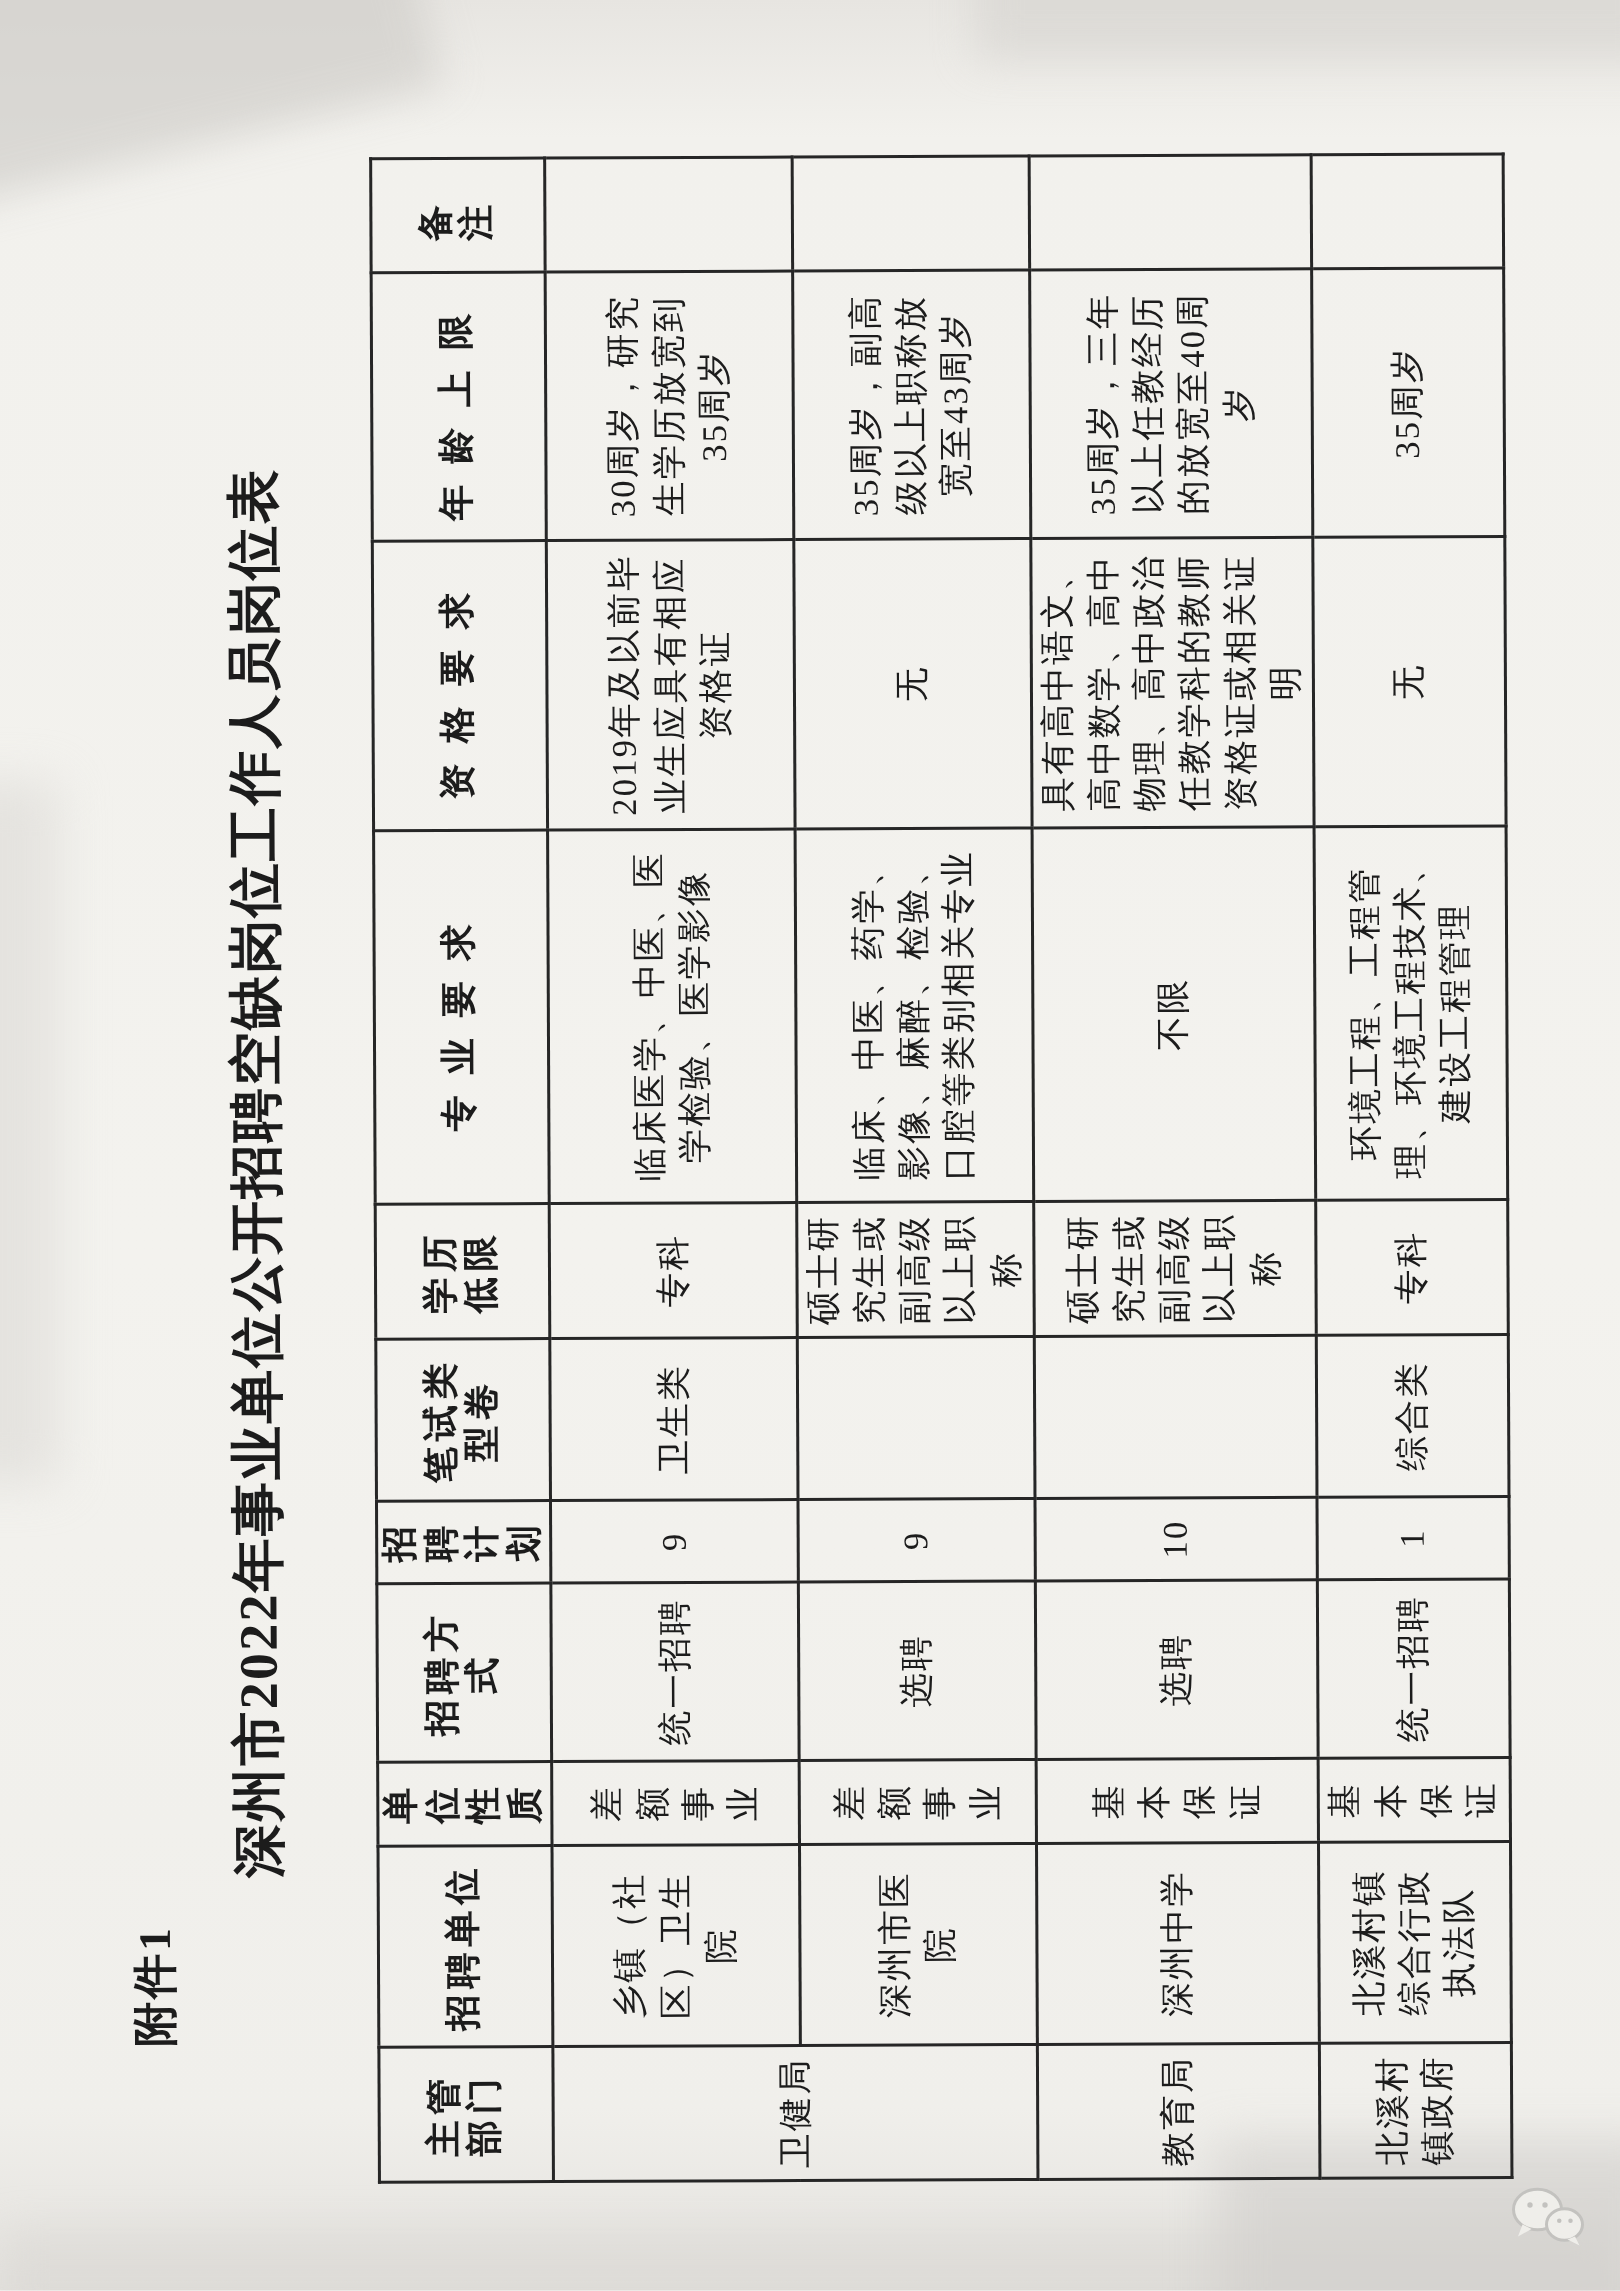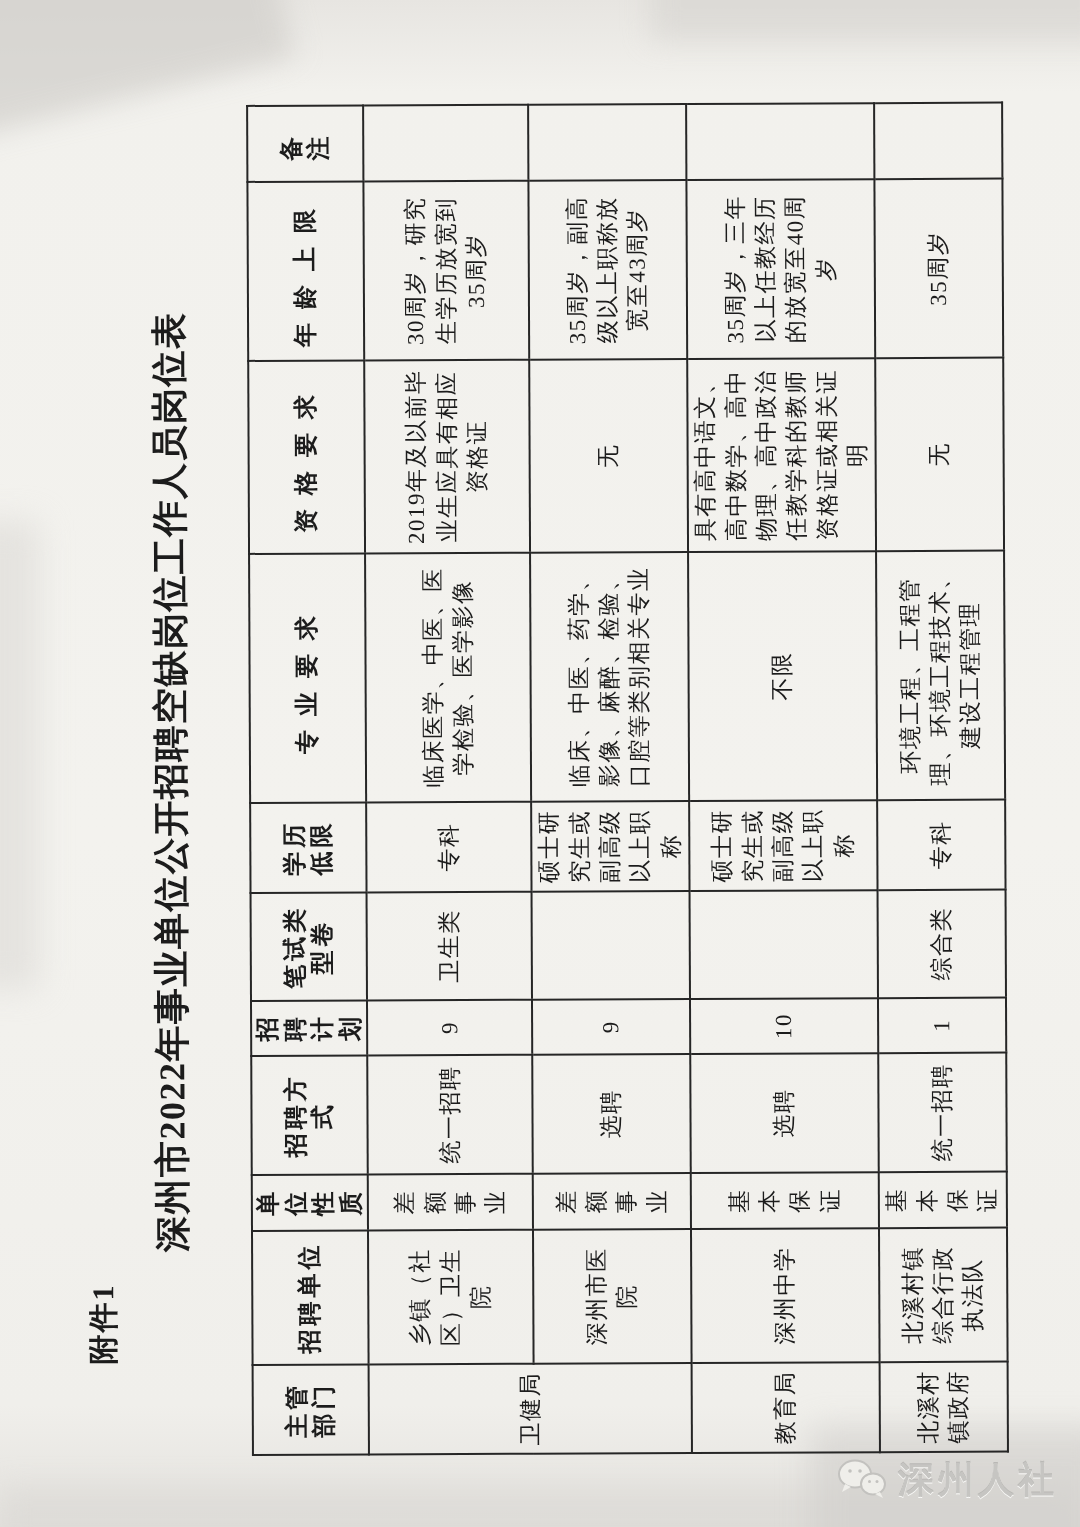--- a/index.html
+++ b/index.html
@@ -159,14 +159,13 @@
         <path d="M9 27 L6 35 L15 30 Z" stroke="none" fill="#efeeea"></path>
         <ellipse cx="37" cy="27" rx="12" ry="10.5"></ellipse>
         <path d="M44 35 L47 41 L39 37 Z" stroke="none" fill="#efeeea"></path>
       </g>
       <circle cx="14" cy="14" r="1.8" fill="#c3c2bf"></circle>
       <circle cx="24" cy="14" r="1.8" fill="#c3c2bf"></circle>
       <circle cx="33.5" cy="24.5" r="1.5" fill="#c3c2bf"></circle>
       <circle cx="41" cy="24.5" r="1.5" fill="#c3c2bf"></circle>
     </svg>
   </span>
-  <span class="wm-text">深州人社</span>
 </div>
 
 </body></html>

